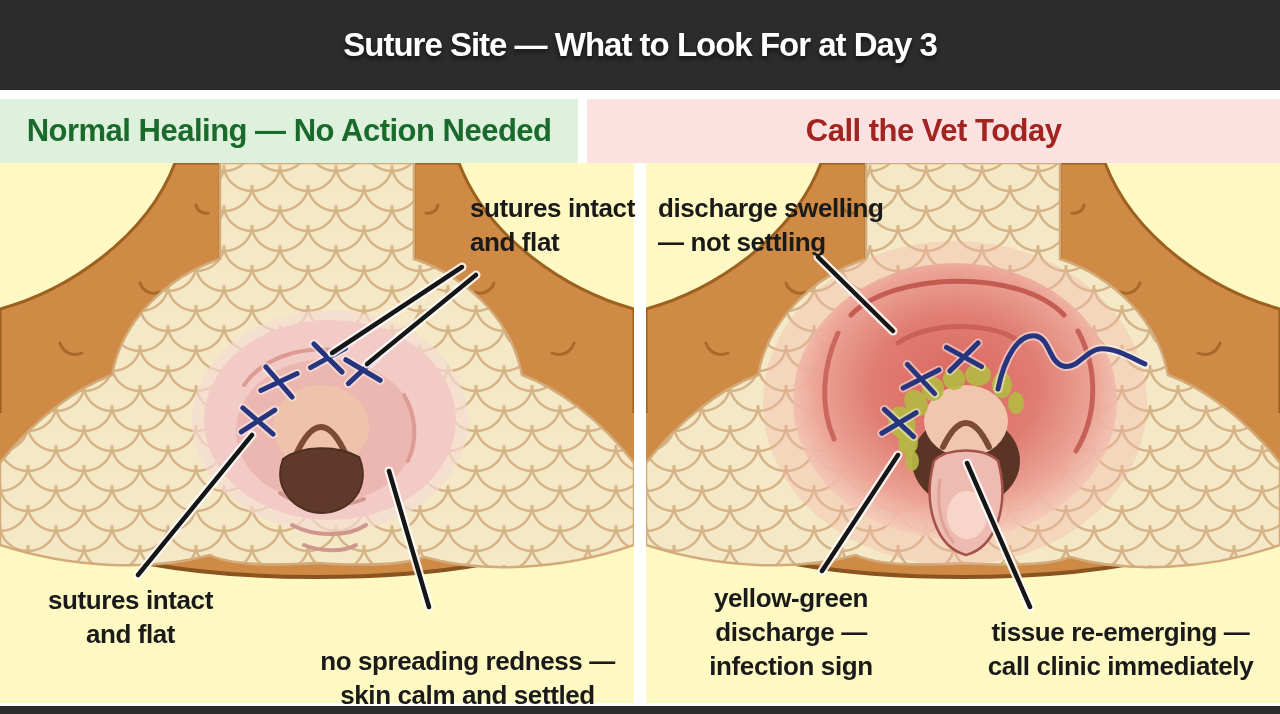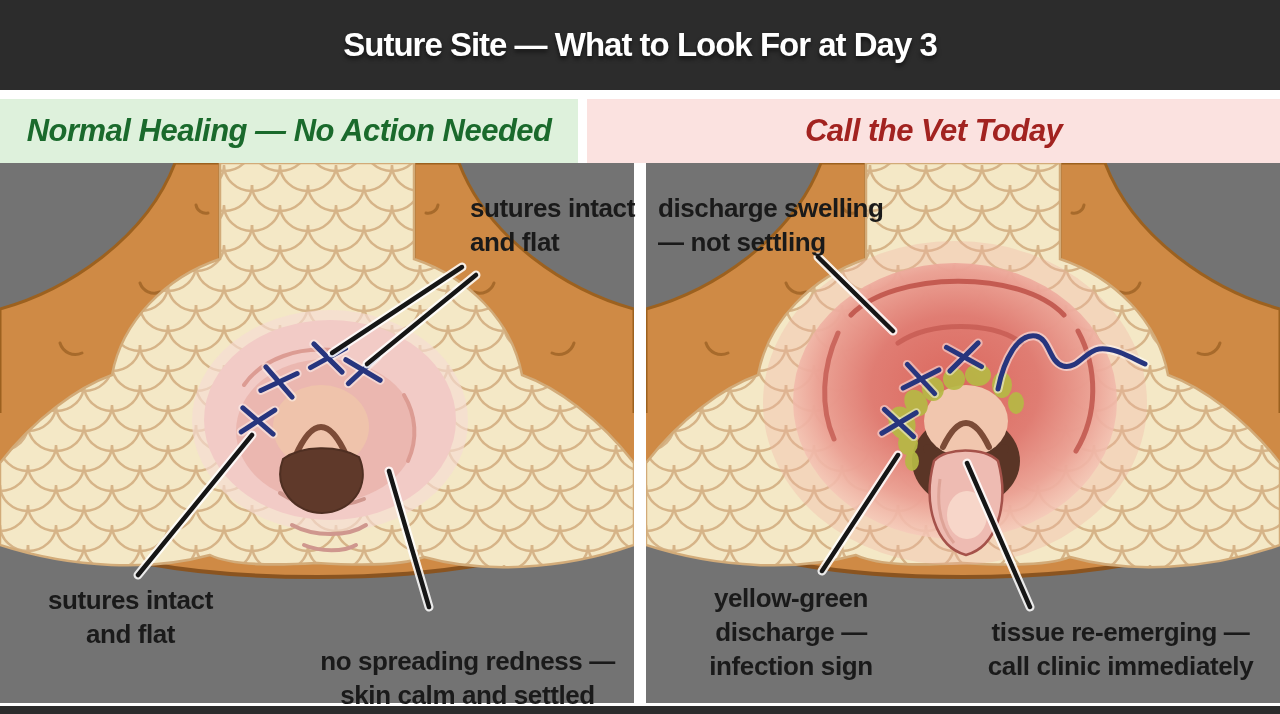--- a/index.html
+++ b/index.html
@@ -6,30 +6,30 @@
   .page{position:relative;width:1280px;height:714px;overflow:hidden;background:#ffffff;
         font-family:"Liberation Sans",sans-serif;}
 
   
   .banner{position:absolute;left:0;top:0;width:1280px;height:90px;background:#2c2c2c;
           display:flex;align-items:center;justify-content:center;}
   .banner h1{margin:0;color:#ffffff;font-size:33px;font-weight:700;letter-spacing:-1px;
              text-shadow:0 3px 4px rgba(0,0,0,.55);}
 
   
-  .bands{position:absolute;left:0;top:99px;width:1280px;height:64px;display:flex;font-style:italic;}
+  .bands{position:absolute;left:0;top:99px;width:1280px;height:64px;display:flex;}
   .band{height:64px;display:flex;align-items:center;justify-content:center;
         font-size:31px;font-weight:700;letter-spacing:-0.5px;}
   .band-normal{width:636px;background:#def1dc;color:#1a6a2c;}
   .band-gap{width:10px;background:#ffffff;}
   .band-alert{width:762px;background:#fbe2e0;color:#a22320;}
 
   
   .panels{position:absolute;left:0;top:163px;width:1280px;height:540px;display:flex;}
-  .panel{position:relative;width:634px;height:540px;background:#737373;}
+  .panel{position:relative;width:634px;height:540px;background:#fef9c3;}
   .panel-gap{width:12px;background:#ffffff;}
   .panel svg{position:absolute;left:0;top:0;}
 
   
   .lbl{position:absolute;font-weight:700;font-size:26px;line-height:34px;color:#1a1a1a;
        letter-spacing:-0.4px;white-space:nowrap;}
   .lbl.center{text-align:center;}
   .l-top{left:470px;top:28px;}
   .l-bl{left:18px;top:420px;width:225px;}
   .l-bc{left:295px;top:452px;width:345px;margin-top:29px;}

